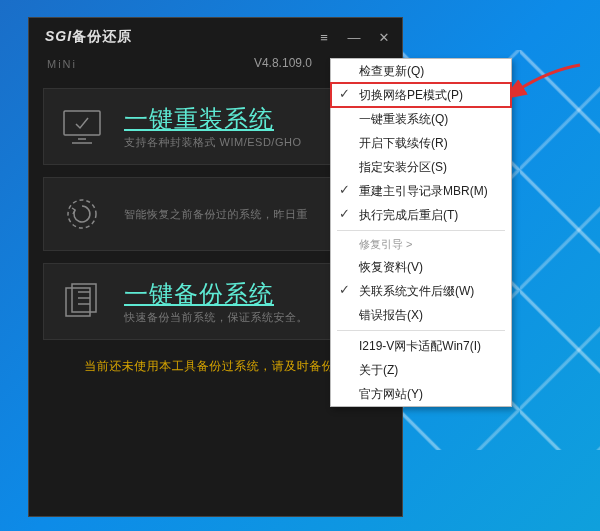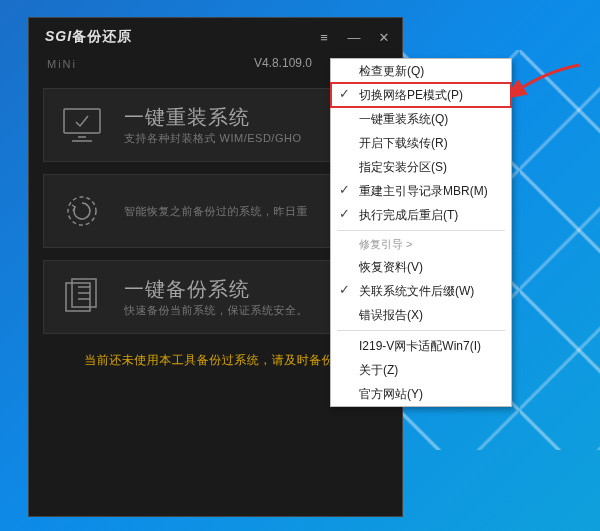--- a/index.html
+++ b/index.html
@@ -58,21 +58,21 @@
       background: #242424; border: 1px solid #333;
       margin-bottom: 12px; padding: 14px 12px;
       display: flex; align-items: center; gap: 16px;
       cursor: pointer;
     }
     .card-icon {
       width: 52px; height: 44px; flex: 0 0 52px;
       display: flex; align-items: center; justify-content: center;
     }
     .card-icon svg { stroke: #888; fill: none; stroke-width: 1.5; }
-    .card-text .title { font-size: 20px; color: #a3a3a3; font-weight: 500; letter-spacing: 1px; }
+    .card-text .title { font-size: 24px; color: #5eead4; font-weight: 500; letter-spacing: 1px; text-decoration: underline; }
     .card-text .desc { font-size: 11px; color: #777; letter-spacing: 0.5px; }
     .footer-note {
       text-align: center; color: #d6a400; font-size: 12px;
       margin-top: 18px; letter-spacing: 0.5px;
     }
     
     .menu {
       position: absolute; left: 330px; top: 58px;
       width: 182px; background: #fff;
       border: 1px solid #bdbdbd;

